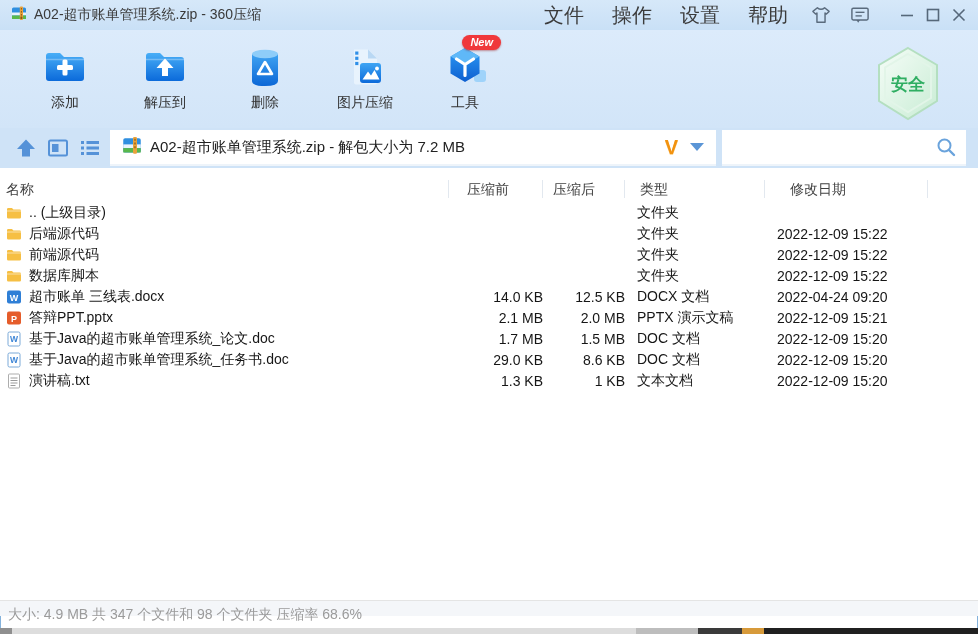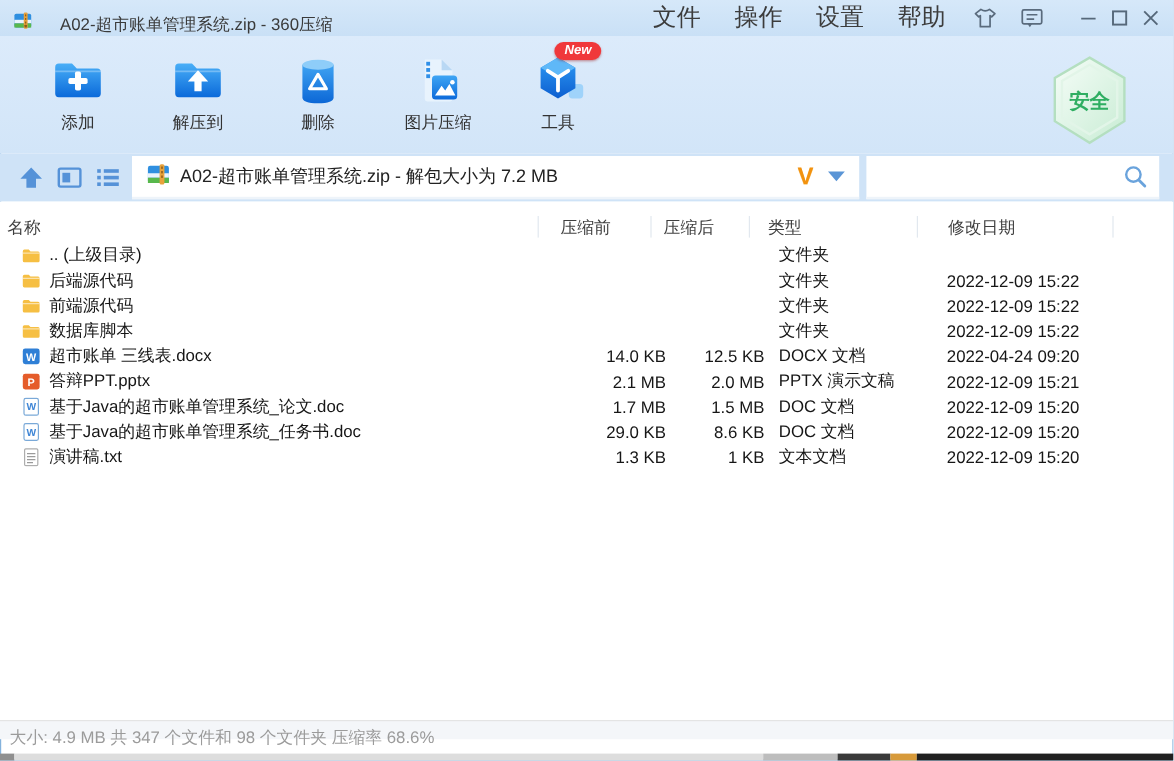--- a/index.html
+++ b/index.html
@@ -3,21 +3,21 @@
 <meta charset="utf-8">
 <style>
   * { margin:0; padding:0; box-sizing:border-box; }
   body { font-family:"Liberation Sans","DejaVu Sans",sans-serif; background:#fff; }
   .window { position:relative; width:978px; height:634px; overflow:hidden; background:#fff;
             box-shadow: inset 0 0 0 1px #84b2dc; }
 
   
   .titlebar { position:absolute; top:0; left:0; width:978px; height:30px;
               background:linear-gradient(#d6e8f9,#c9e0f6); }
-  .tb-left { position:absolute; left:11px; top:0; height:30px; display:flex; align-items:flex-end; gap:23px; }
+  .tb-left { position:absolute; left:11px; top:0; height:30px; display:flex; align-items:center; gap:7px; }
   .tb-title { font-size:14px; color:#3a3a3a; white-space:nowrap; }
   .menubar { position:absolute; left:530px; top:0; height:30px; display:flex; align-items:center; }
   .menu-item { padding:0 14px; font-size:20px; color:#3c3c3c; line-height:30px; cursor:default; }
   .winctrl { position:absolute; right:6px; top:0; height:30px; display:flex; align-items:center; }
   .wc-btn { width:26px; height:28px; display:flex; align-items:center; justify-content:center; }
   .wc-btn.shirt { margin-right:13px; }
   .wc-btn.feedback { margin-right:21px; }
 
   
   .toolbar { position:absolute; top:30px; left:0; width:978px; height:98px;
@@ -52,21 +52,21 @@
   .content { position:absolute; top:168px; left:0; width:978px; height:432px; background:#fff; }
   .grid { display:grid; grid-template-columns:449px 94px 82px 140px 163px 1fr; }
   .thead { height:26px; margin-top:8px; align-items:center; font-size:14px; color:#3f3f3f; }
   .th { height:18px; line-height:18px; border-right:1px solid #e2e8ef; cursor:pointer; white-space:nowrap; }
   .th-name { padding-left:6px; }
   .th-before { padding-left:18px; }
   .th-after { padding-left:10px; }
   .th-type { padding-left:15px; }
   .th-date { padding-left:25px; }
   .th-extra { border-right:none; }
-  .trow { height:21px; align-items:center; font-size:14px; color:#161616; cursor:default;margin-left:12px; }
+  .trow { height:21px; align-items:center; font-size:14px; color:#161616; cursor:default; }
   .c-name { display:flex; align-items:center; padding-left:6px; gap:7px; white-space:nowrap; overflow:hidden; }
   .c-name svg { flex:0 0 16px; width:16px; height:16px; }
   .c-before, .c-after { text-align:right; white-space:nowrap; }
   .c-type { padding-left:12px; white-space:nowrap; }
   .c-date { padding-left:12px; white-space:nowrap; }
 
   
   .statusbar { position:absolute; top:600px; left:0; width:978px; height:16px; background:#f4f6f9;
                border-top:1px solid #e4e4e4; line-height:26px; padding-left:8px;
                font-size:14px; color:#9b9b9b; }

